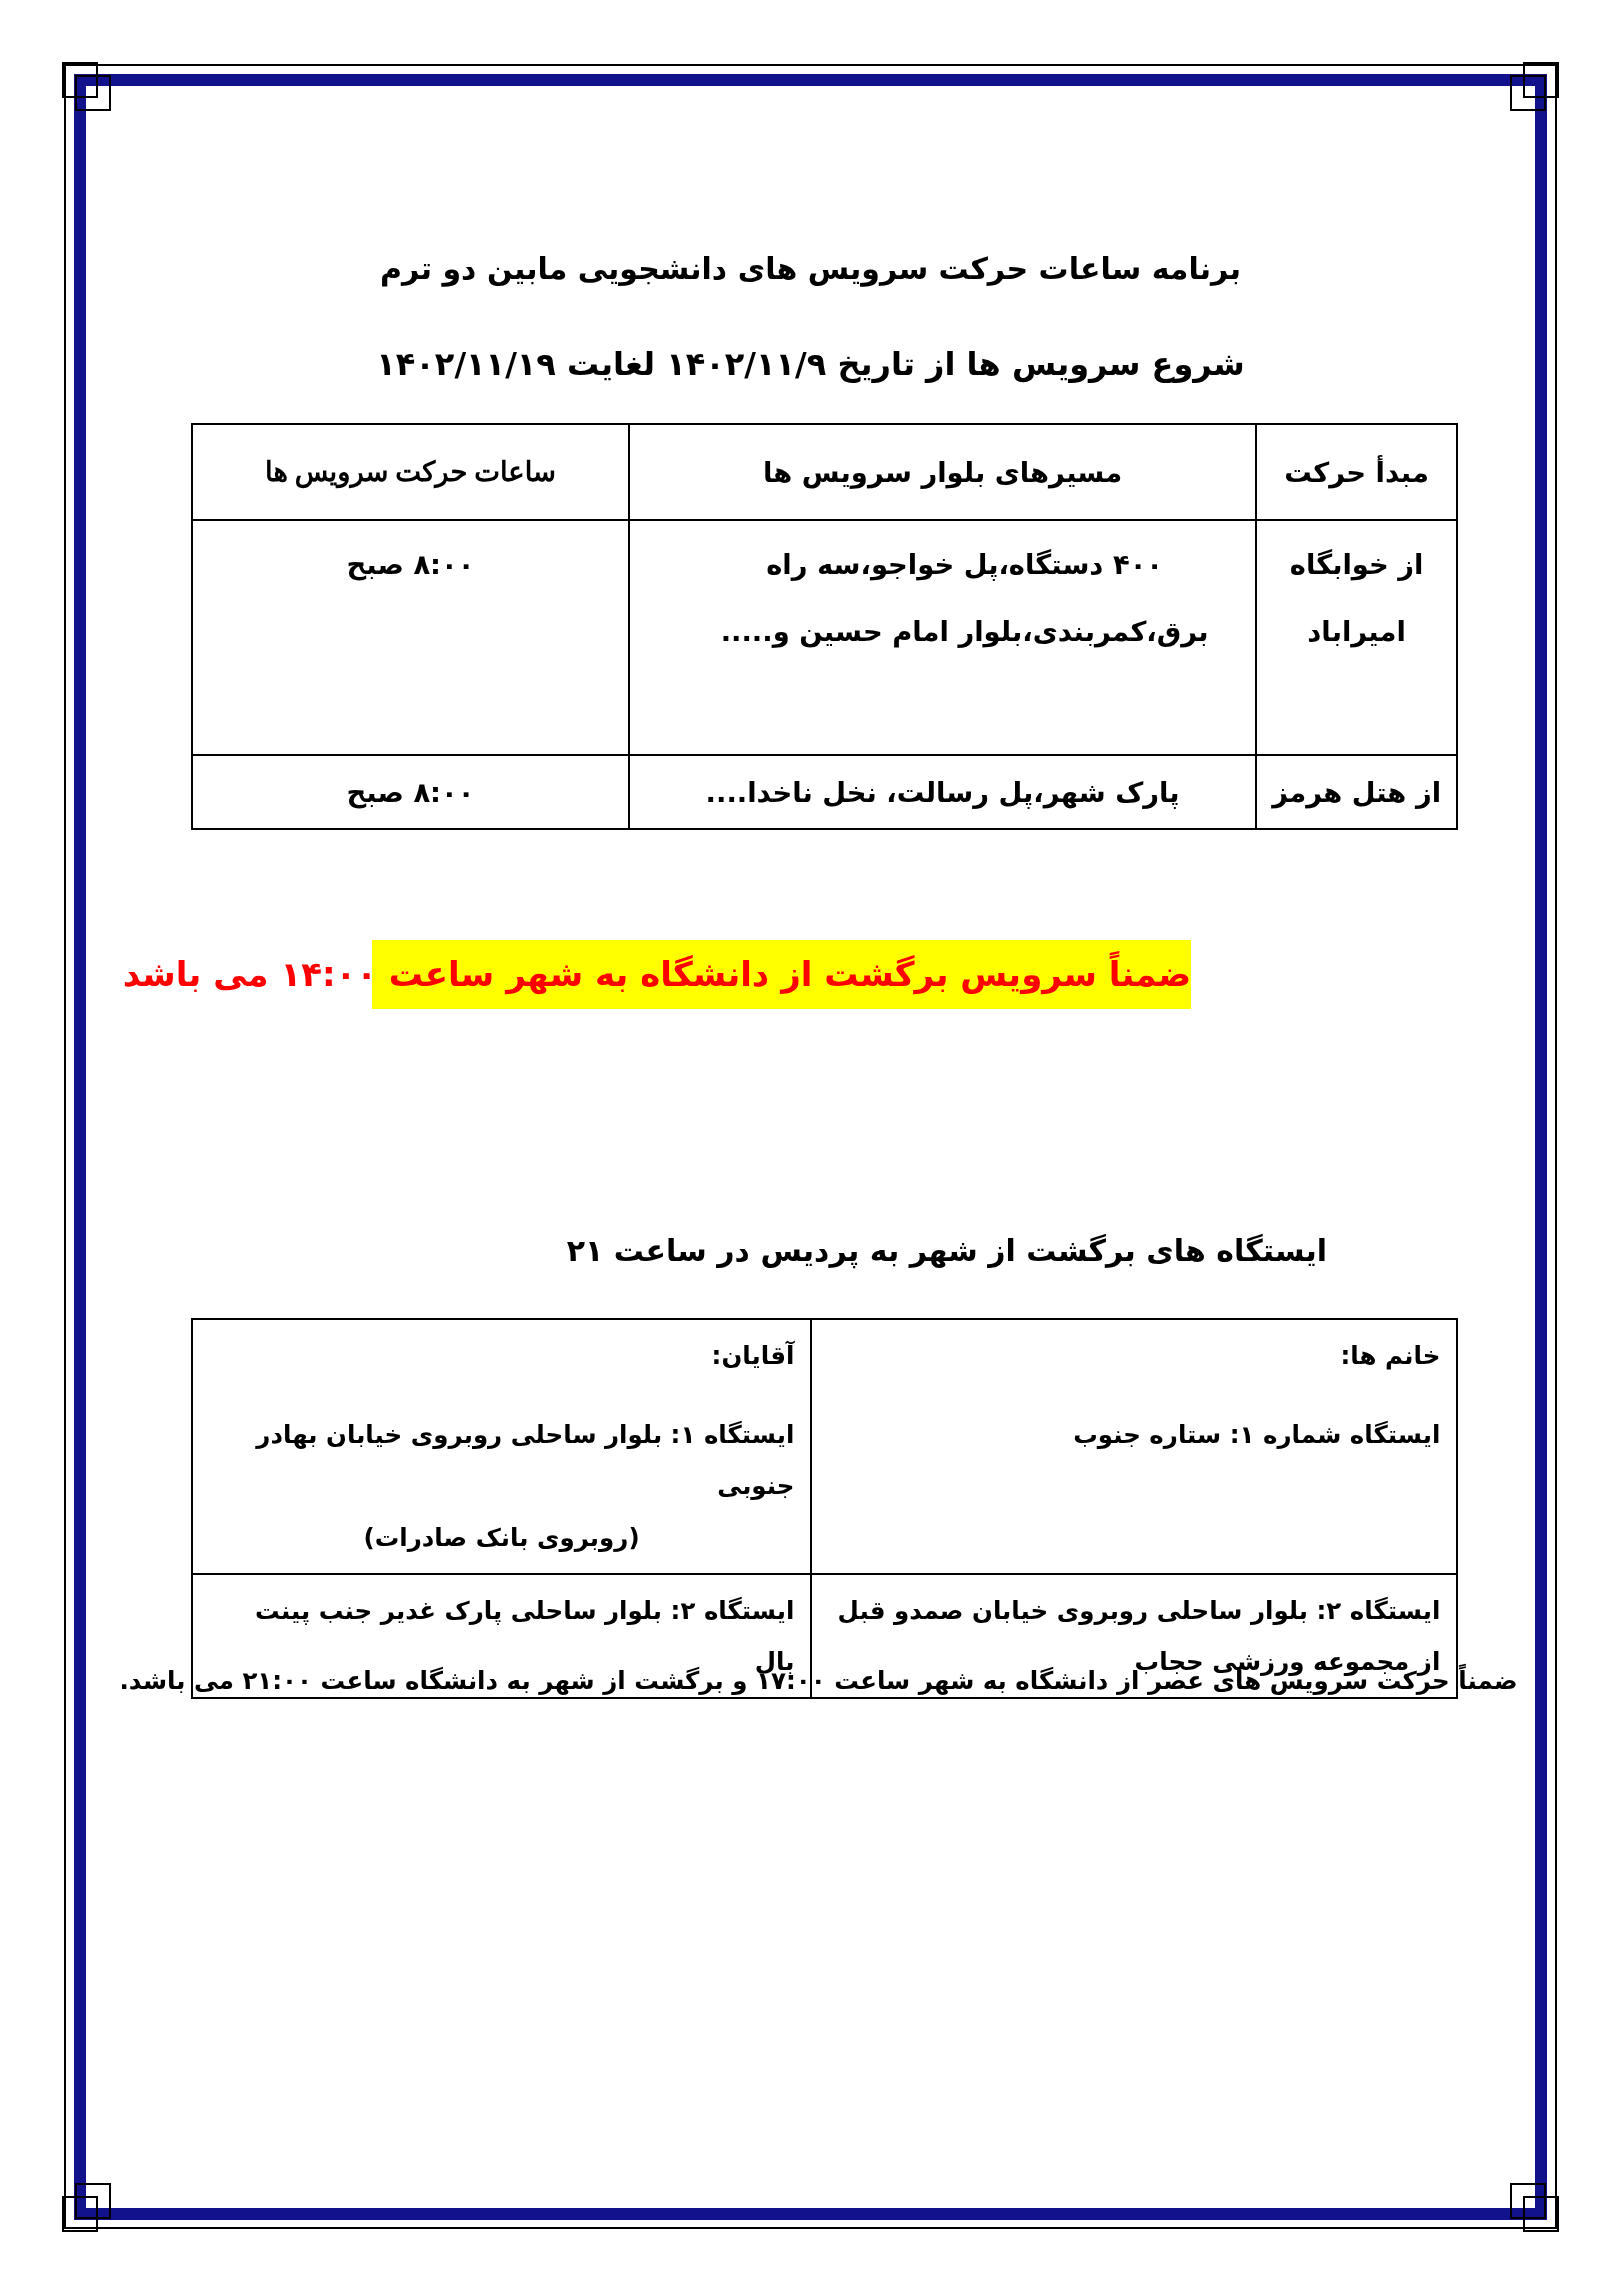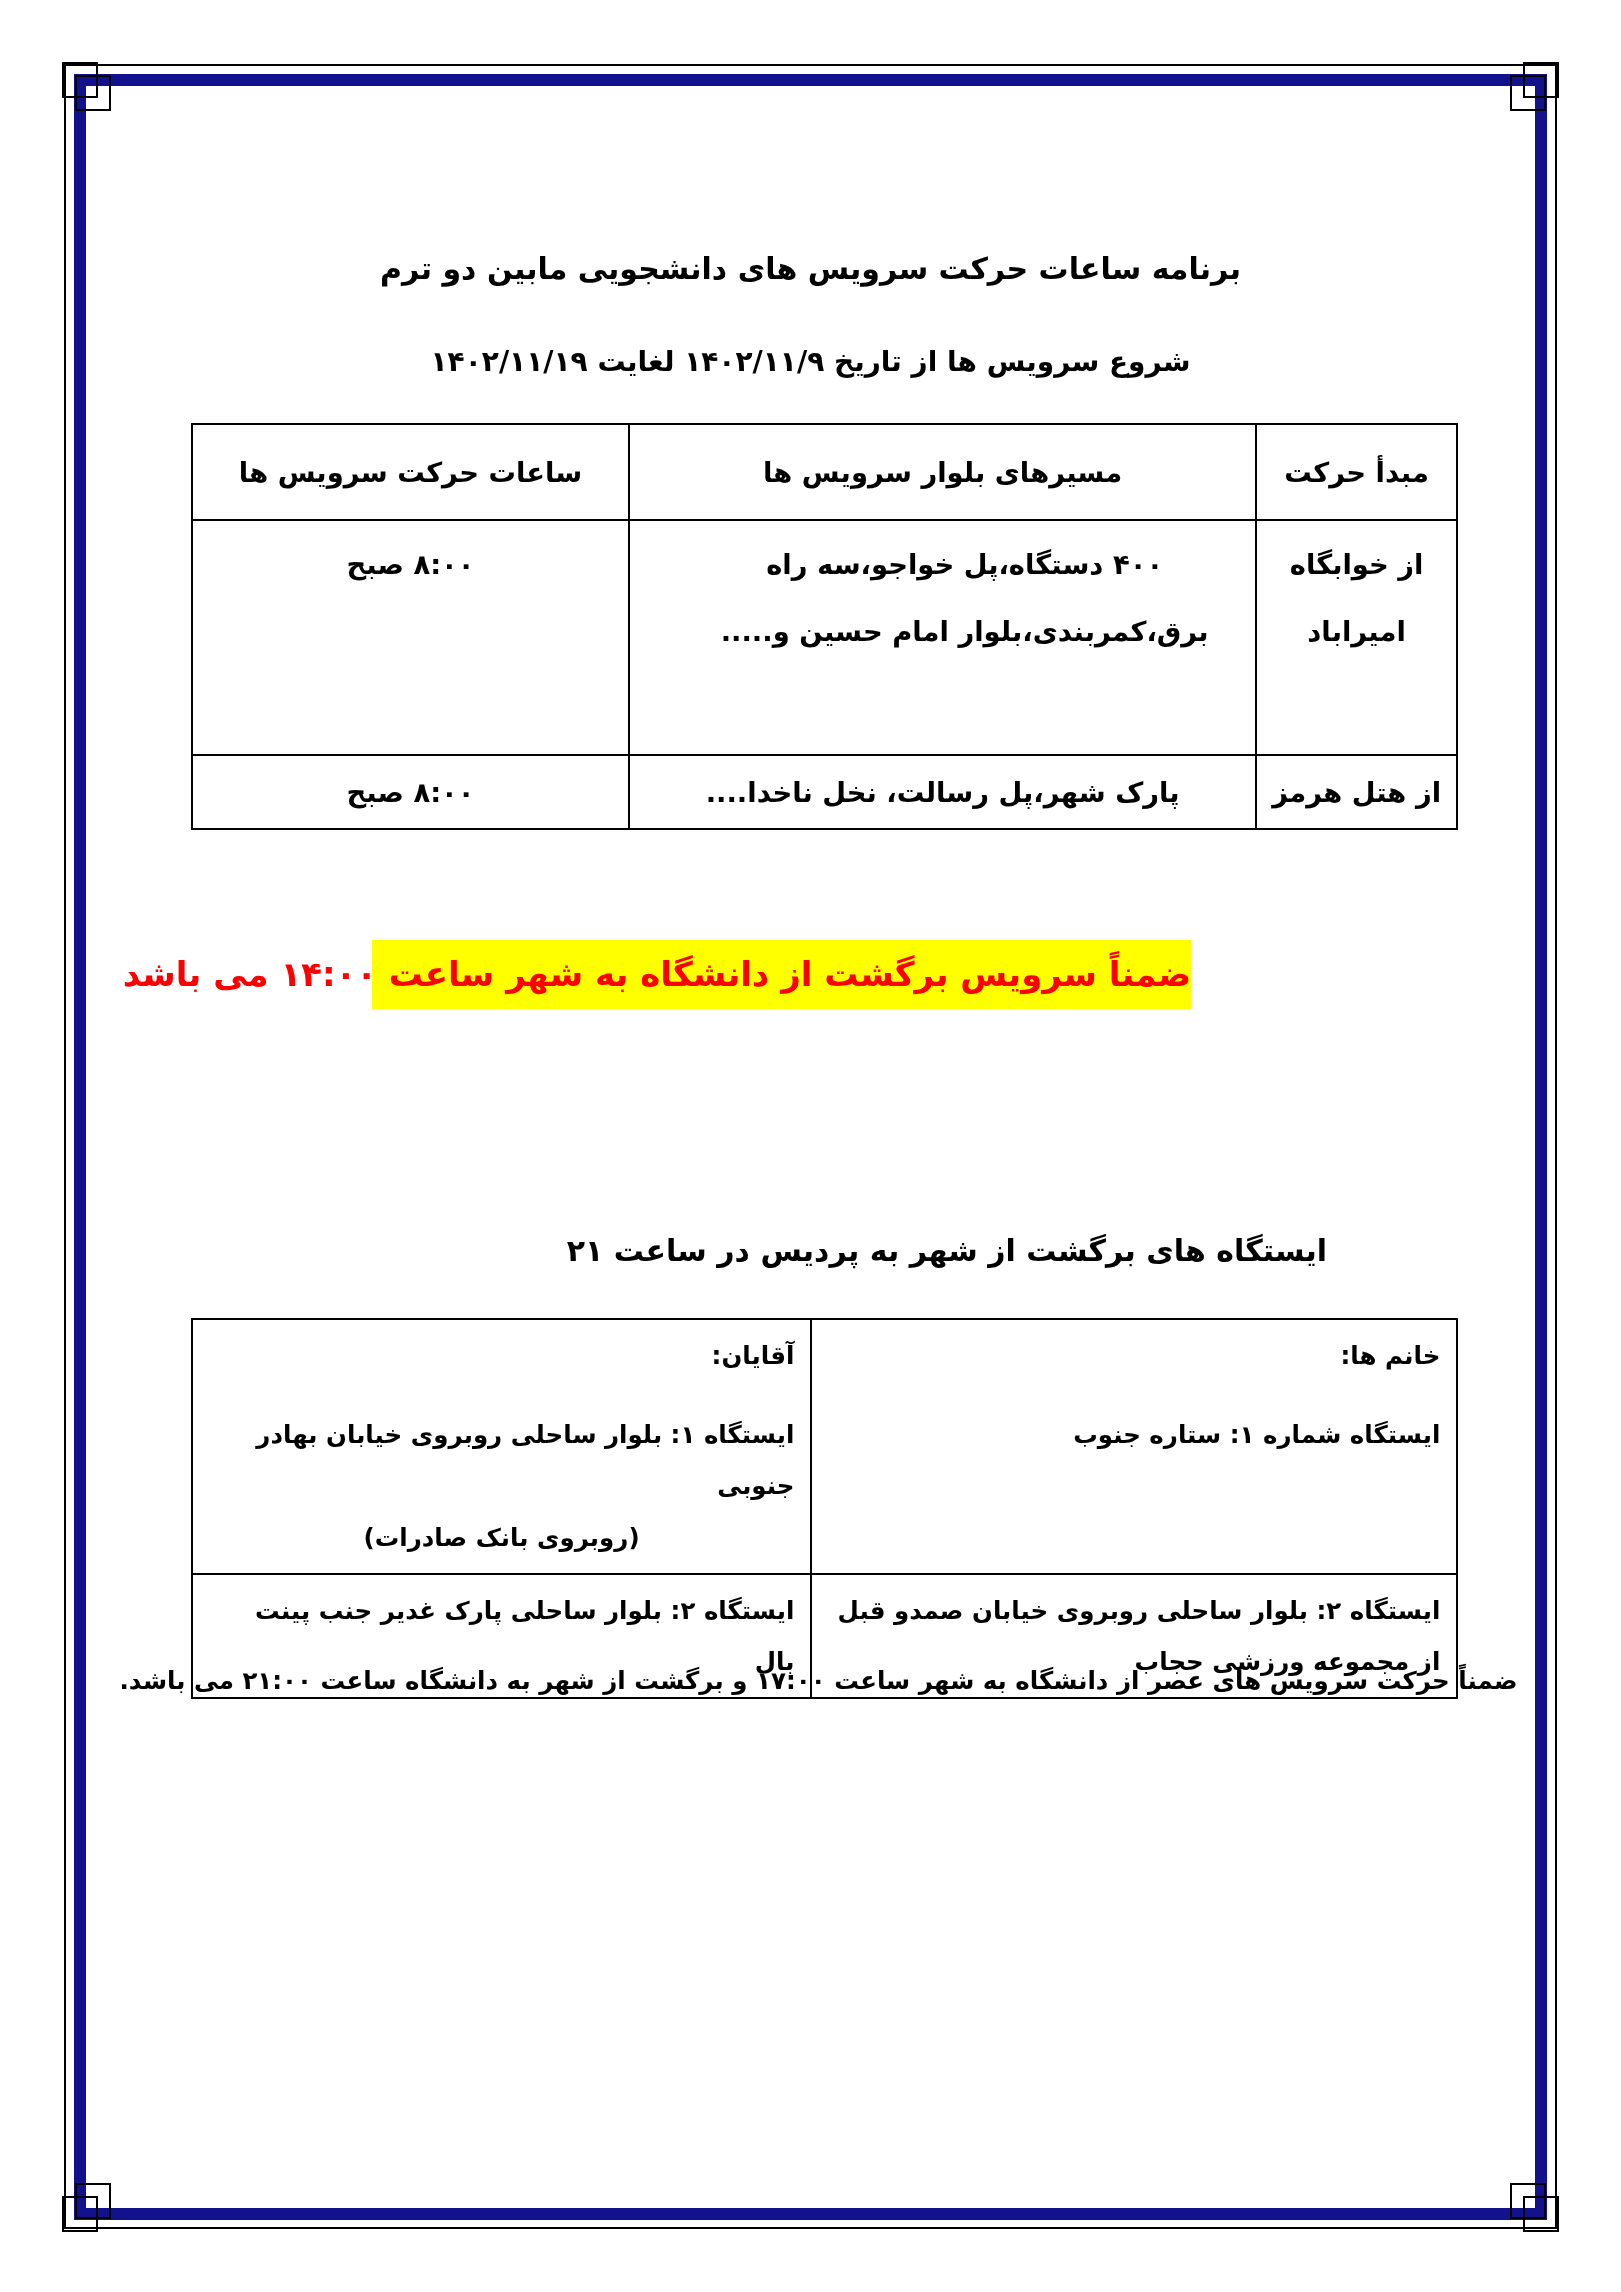--- a/index.html
+++ b/index.html
@@ -32,37 +32,37 @@
   .c-bl1{left:62px;bottom:61px;}  .c-bl2{left:75px;bottom:74px;}
   .c-br1{right:62px;bottom:61px;} .c-br2{right:75px;bottom:74px;}
 
   
   .title1 {
     position:absolute; top:251px; left:0; width:100%;
     text-align:center; font-size:30px;
   }
   .title2 {
     position:absolute; top:345px; left:0; width:100%;
-    text-align:center; font-size:28px;
+    text-align:center; font-size:32px;
   }
 
   
   table { border-collapse:collapse; }
   .schedule-table {
     position:absolute; right:163px; top:423px;
     width:1267px;
     font-size:27.4px;
   }
   .schedule-table td, .schedule-table th {
     border:2.9px solid #000;
     font-weight:bold;
   }
   .schedule-table .col-origin { width:201px; }
   .schedule-table .col-route  { width:628px; }
-  .schedule-table .col-time   { width:438px; }
+  .schedule-table .col-time   { width:438px;font-family:Liberation Serif, serif; }
   .schedule-table thead th { height:96px; text-align:center; vertical-align:middle; }
   .schedule-table .row1 td { height:235px; vertical-align:top; text-align:center; padding-top:9.8px; line-height:2.45; }
   .schedule-table .row1 .cell-route { padding-left:78px; padding-right:34px; }
   .schedule-table .row1 .cell-origin { padding-left:13.7px; padding-right:13.7px; }
   .schedule-table .row2 td { height:74px; vertical-align:middle; text-align:center; }
 
   
   .notice {
     position:absolute; left:372px; top:940px;
     width:819px; height:69px;

